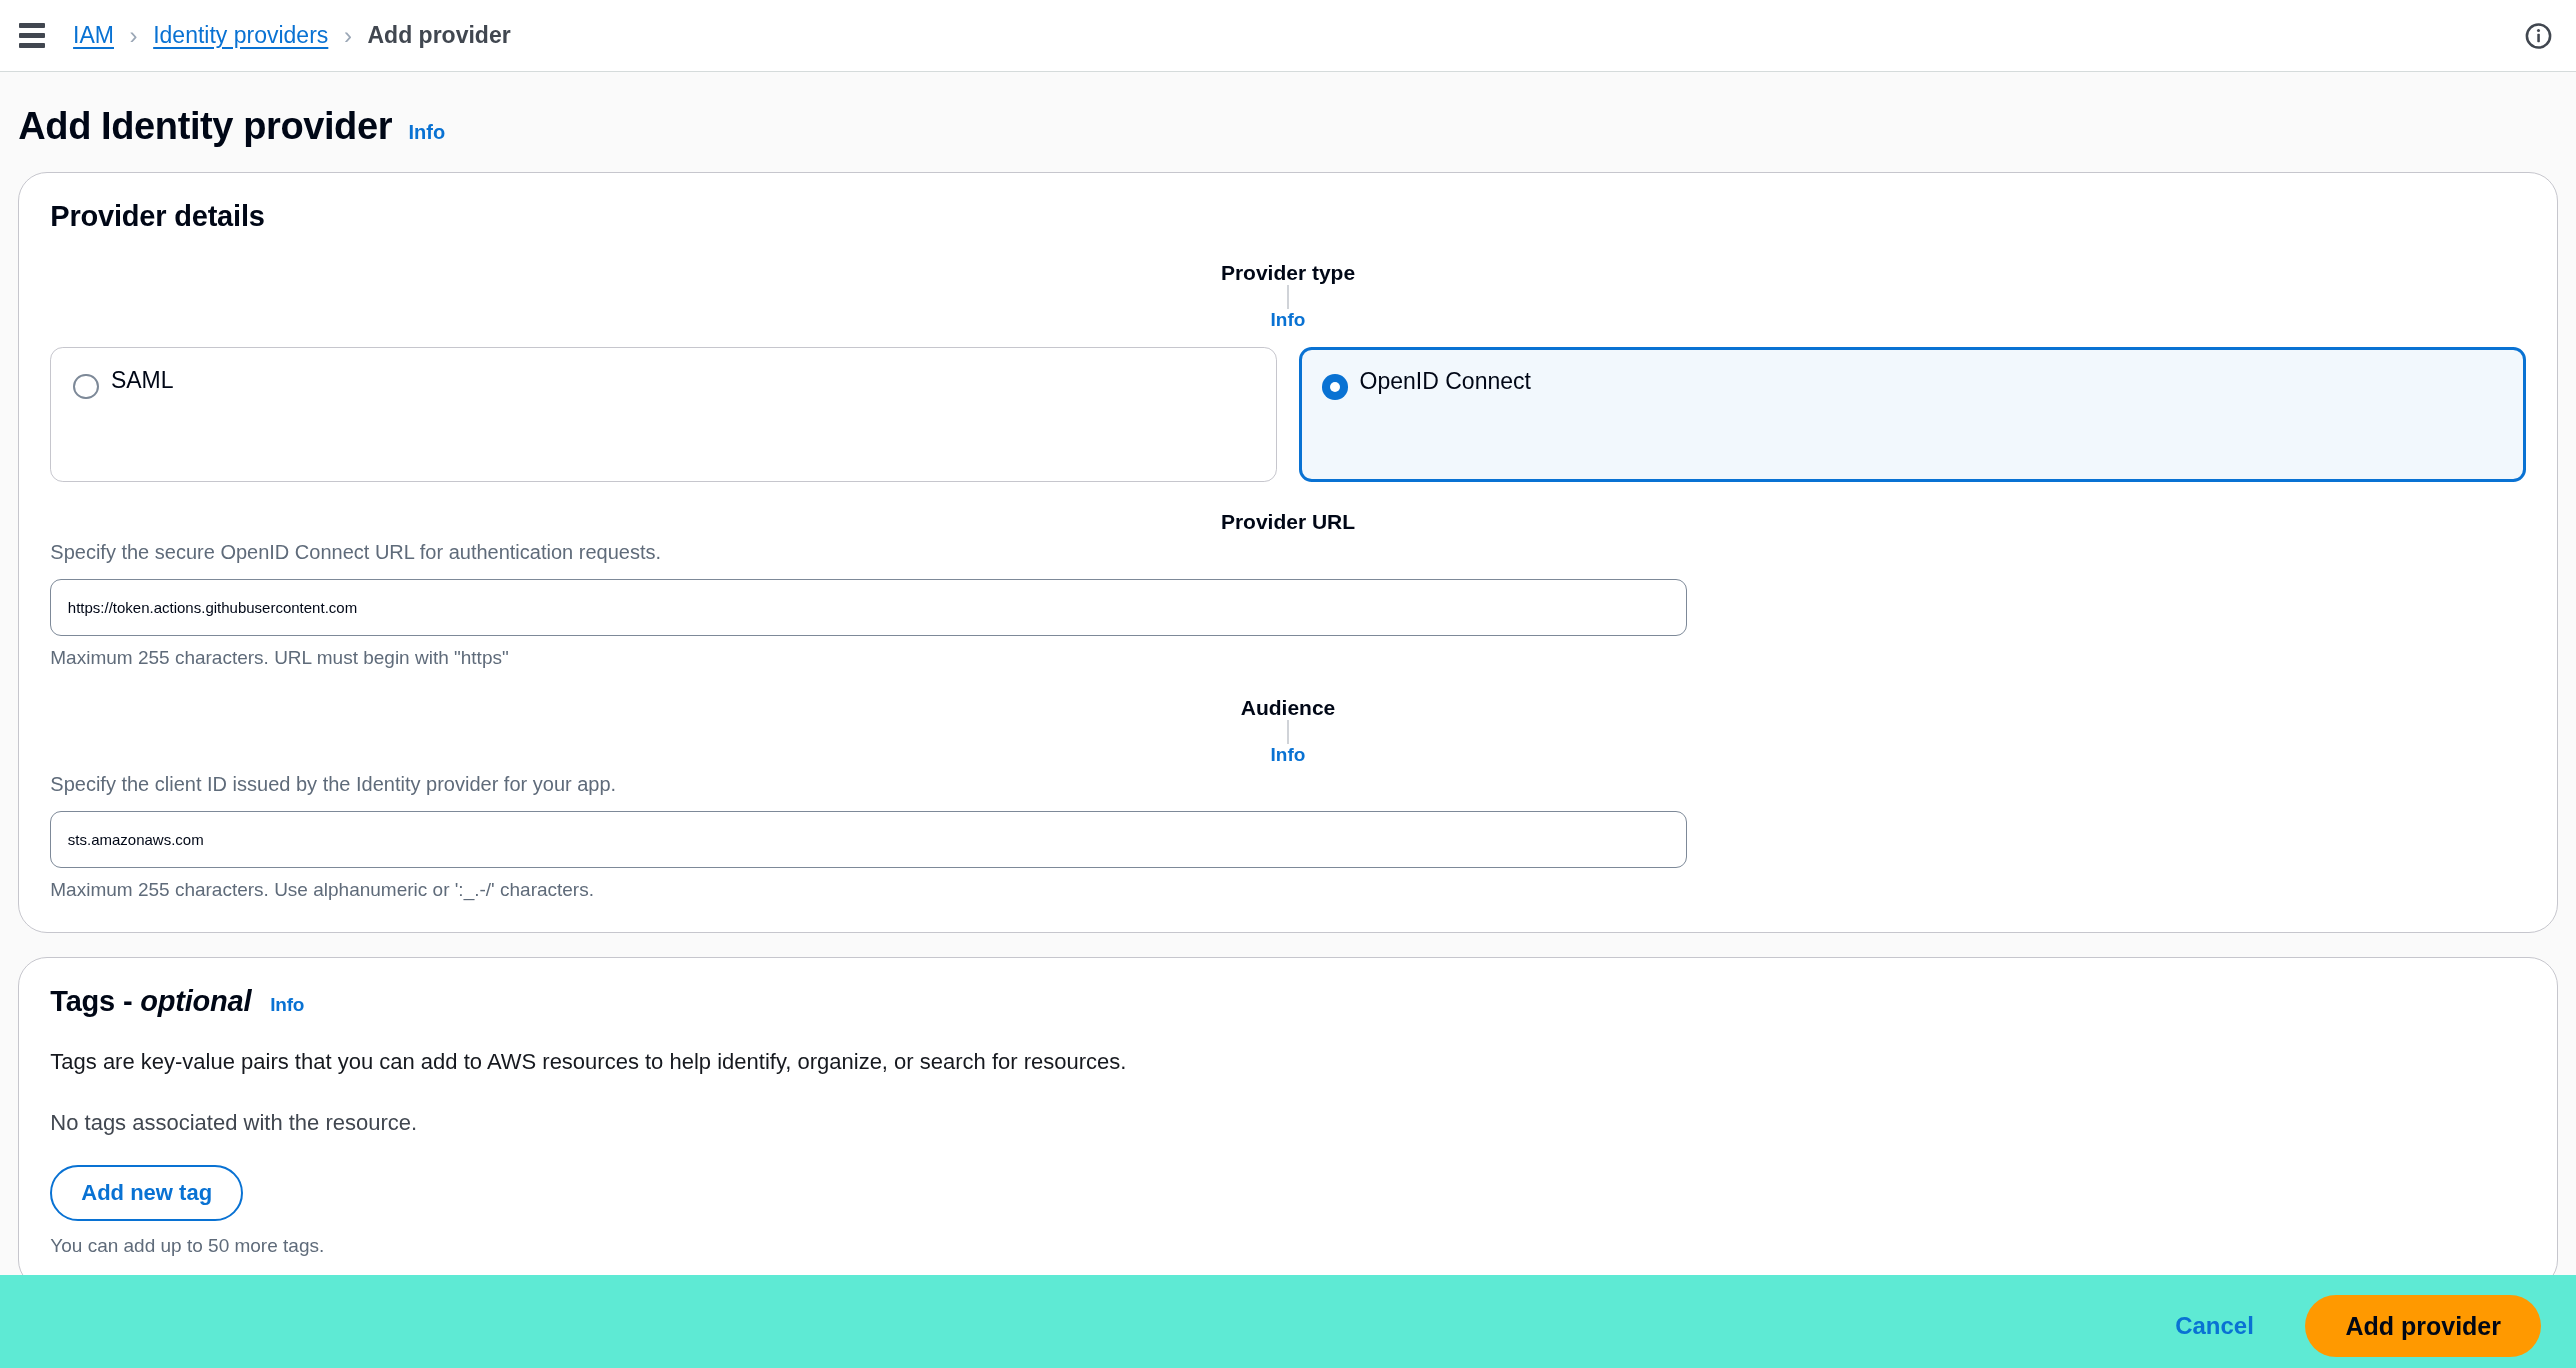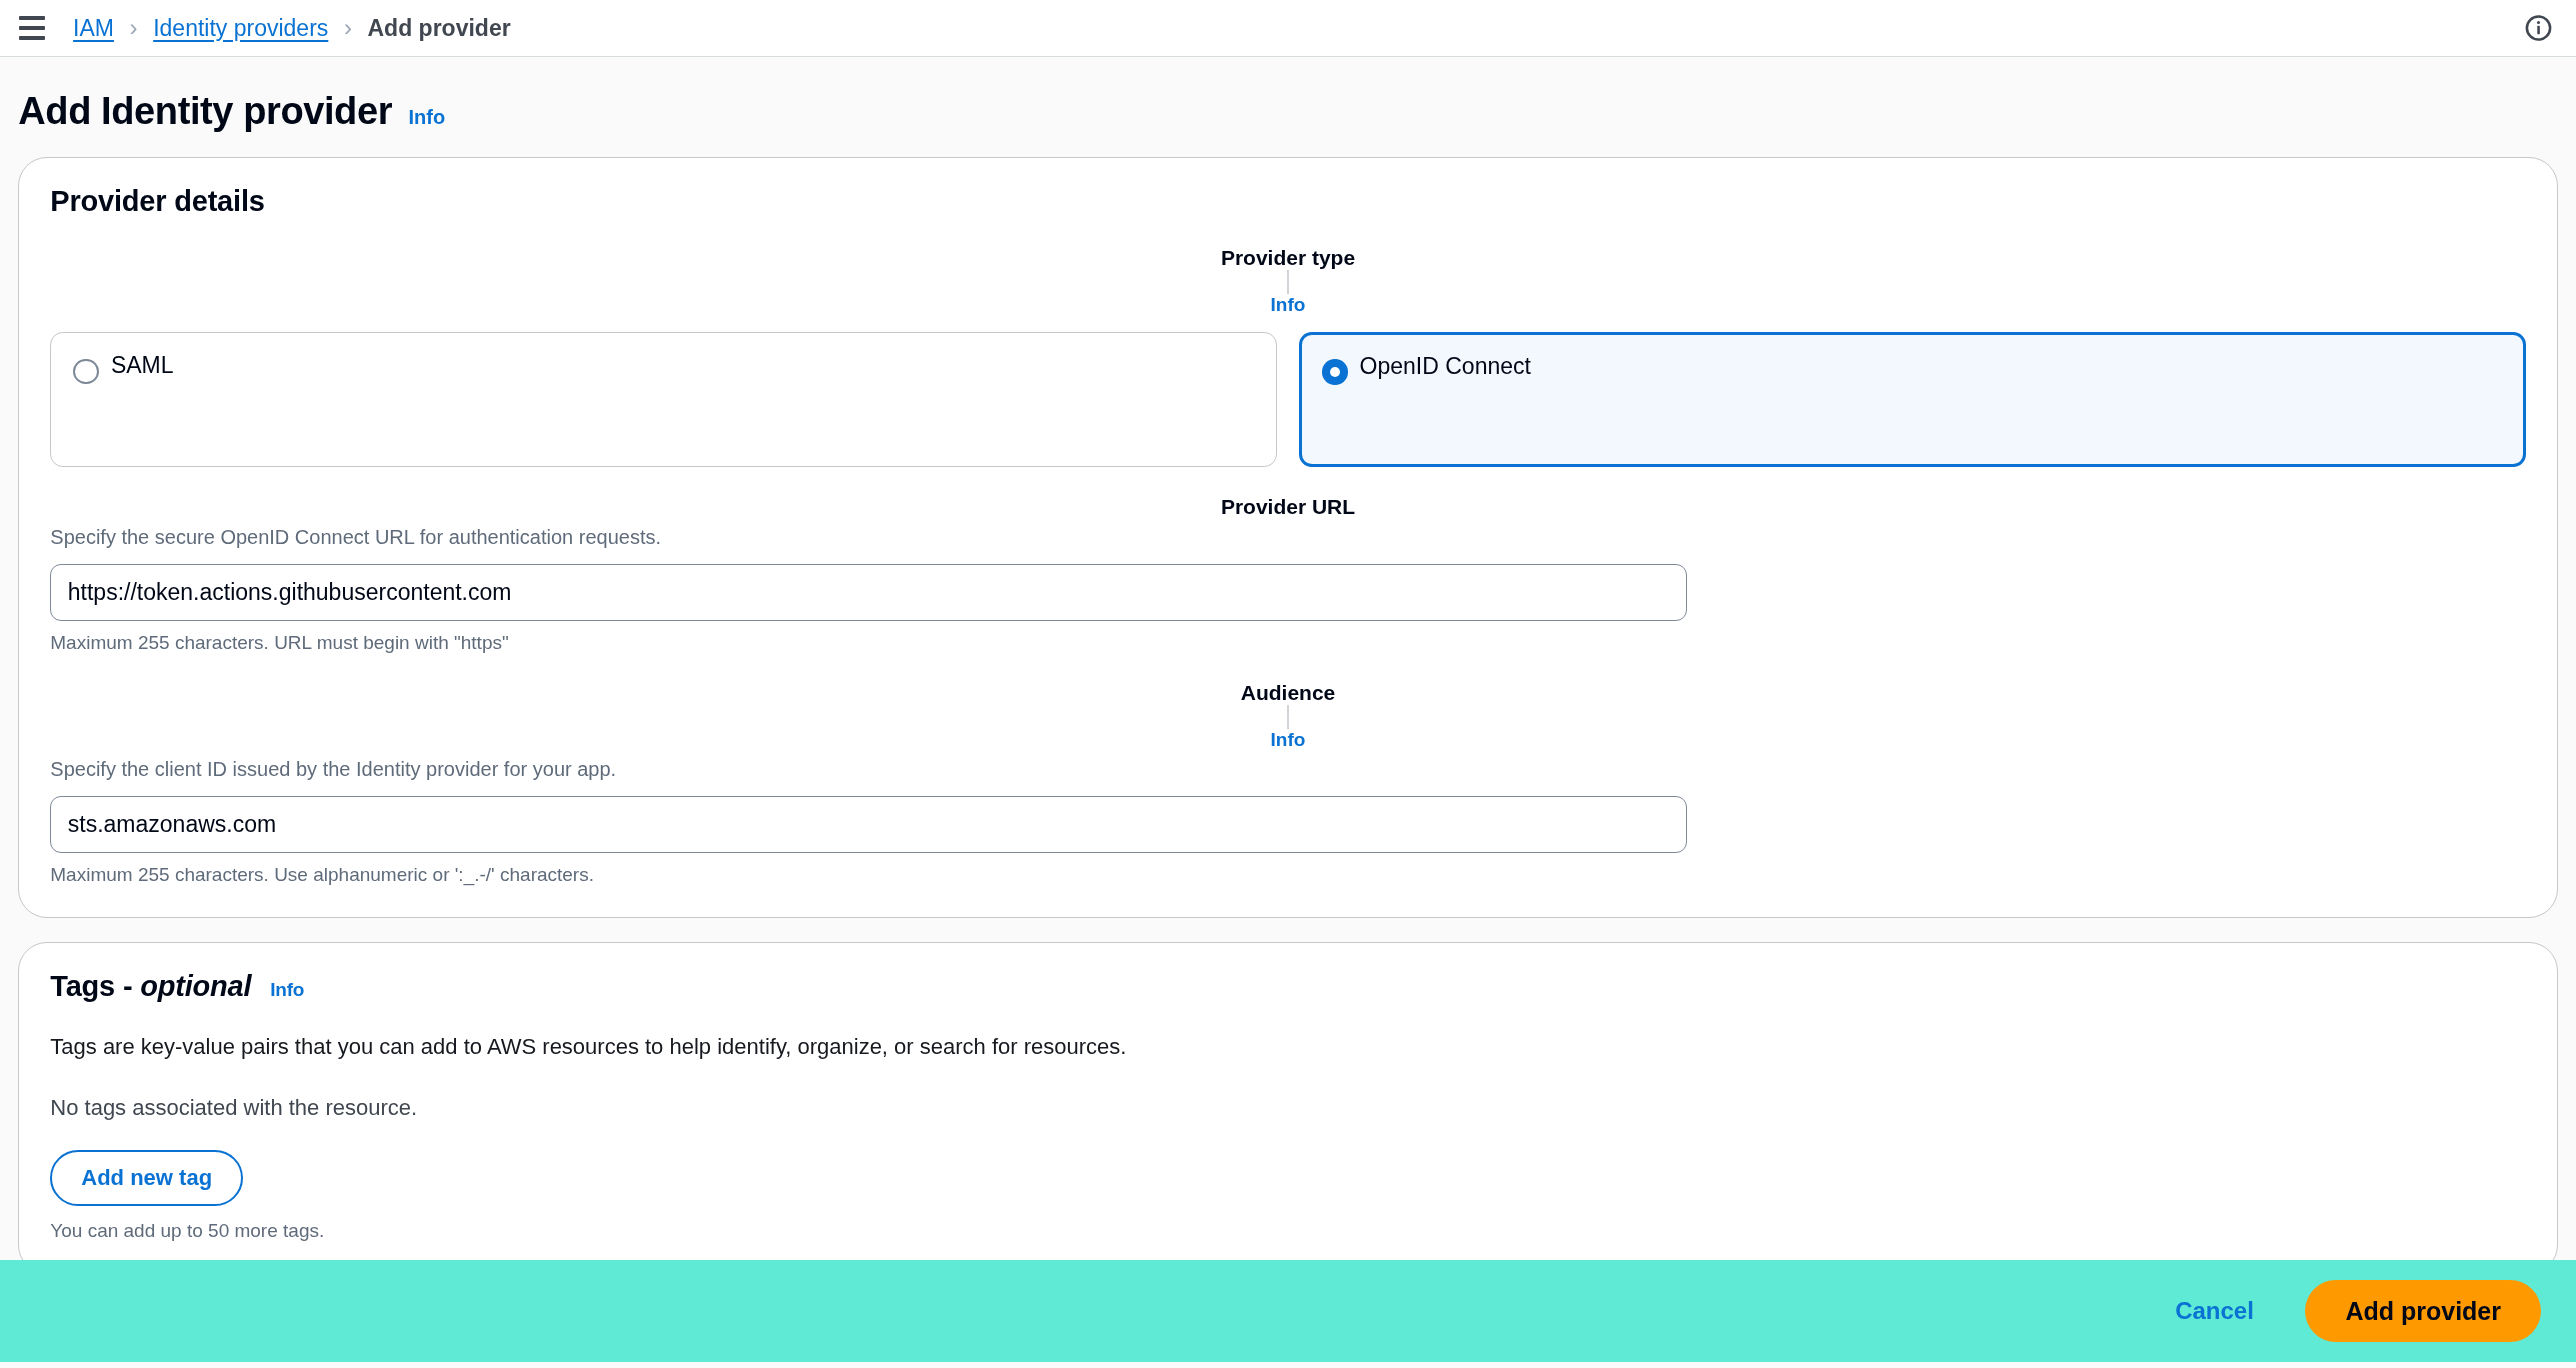--- a/index.html
+++ b/index.html
@@ -8,21 +8,21 @@
     width: 2576px;
     height: 1369px;
     background: #fafafa;
     font-family: "Liberation Sans", sans-serif;
     color: #16191f;
     overflow: hidden;
   }
 
   
   .topbar {
-    height: 57px;
+    height: 72px;
     background: #ffffff;
     border-bottom: 1.8px solid #d5dbdb;
     display: flex;
     align-items: center;
     padding: 0 25.6px 0 16.5px;
     position: relative;
   }
   .hamburger {
     width: 31px; height: 31px;
     display: flex; flex-direction: column;
@@ -206,21 +206,21 @@
 
   
   .text-input {
     display: block;
     width: 1637px;
     height: 57px;
     border: 1.8px solid #7d8998;
     border-radius: 11px;
     background: #ffffff;
     font-family: "Liberation Sans", sans-serif;
-    font-size: 23px;
+    font-size: 15px;
     color: #000716;
     padding: 0 16.5px;
     margin-top: 14.6px;
     outline: none;
   }
 
   
   .tags-desc {
     font-size: 22px;
     color: #16191f;

